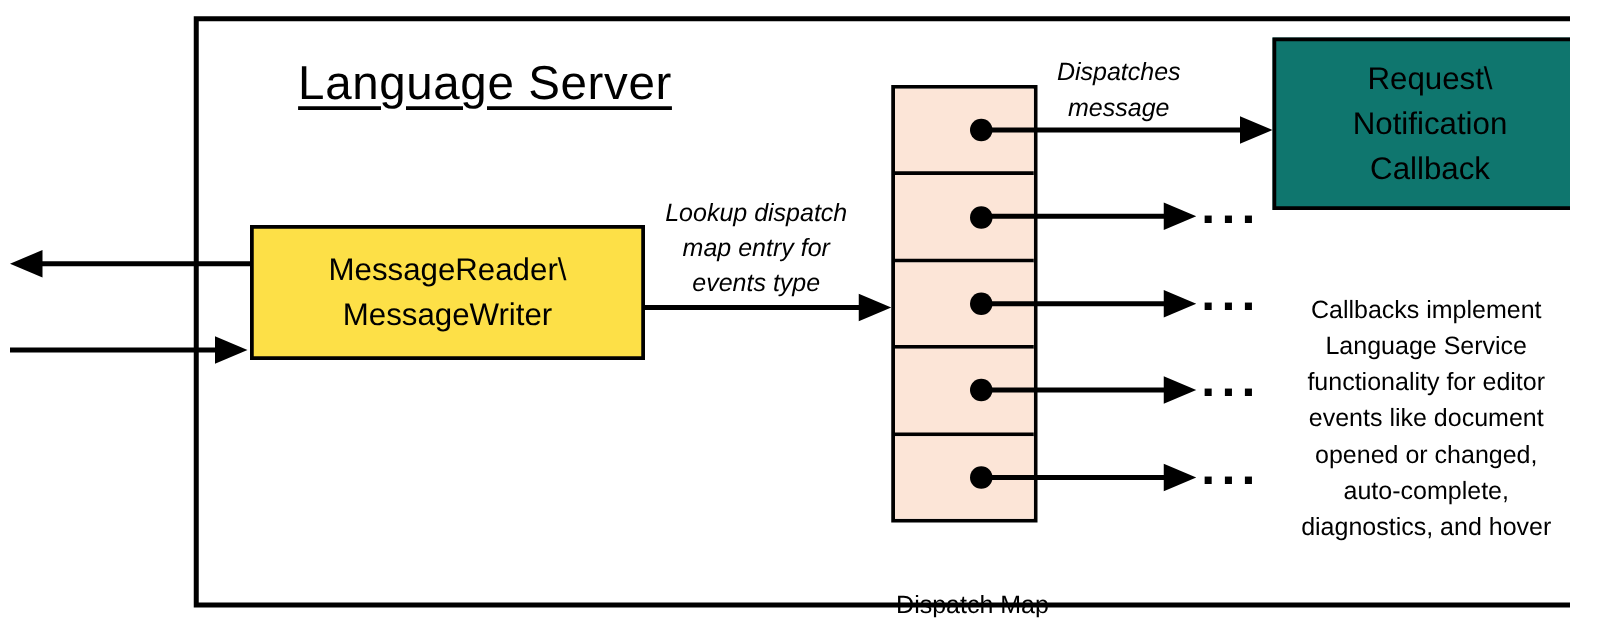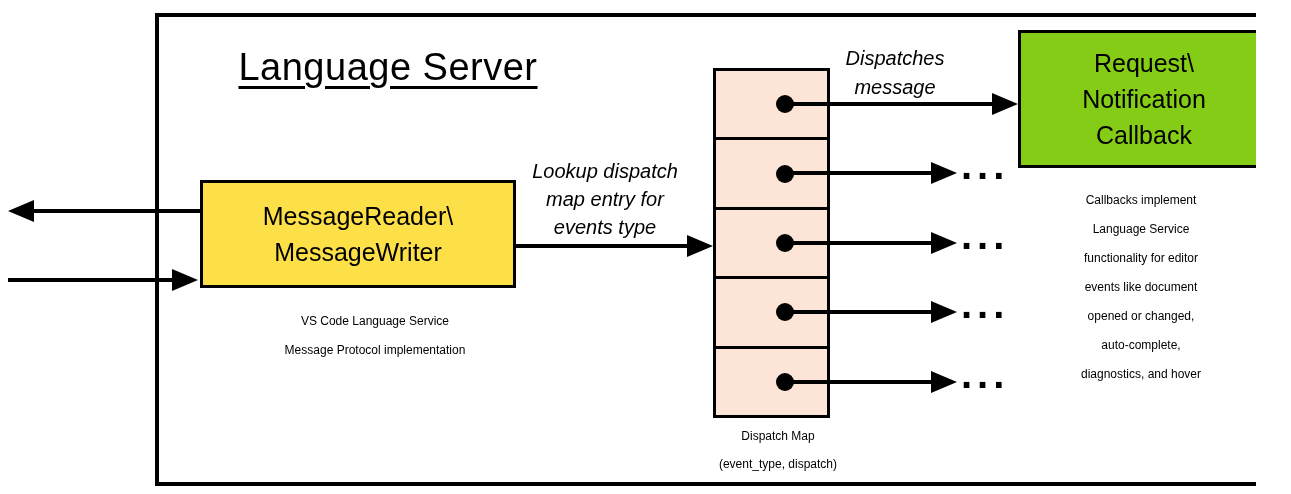--- a/index.html
+++ b/index.html
@@ -15,22 +15,22 @@
     position:absolute;left:218px;top:46px;width:340px;text-align:center;
     font-size:38px;letter-spacing:0.5px;
     text-decoration:underline;text-decoration-thickness:3px;text-underline-offset:6px;
   }
   .node{
     position:absolute;box-sizing:border-box;border:3px solid #000;
     display:flex;align-items:center;justify-content:center;text-align:center;
     white-space:pre-line;
   }
   .node-reader{left:200px;top:180px;width:316px;height:108px;background:#fde047;font-size:25px;line-height:36px;}
-  .node-callback{left:1018px;top:30px;width:252px;height:138px;background:#84cc16;font-size:25px;line-height:36px;}
-  .caption{position:absolute;text-align:center;white-space:pre-line;font-size:12px;line-height:29px;}
+  .node-callback{left:1018px;top:30px;width:252px;height:138px;background:#0f766e;font-size:25px;line-height:36px;}
+  .caption{position:absolute;text-align:center;white-space:pre-line;font-size:20px;line-height:29px;margin-top:48px;}
   .annot{position:absolute;text-align:center;white-space:pre-line;font-style:italic;font-size:20px;line-height:28px;}
   .hline{position:absolute;height:4px;background:#000;}
   .tri{position:absolute;width:0;height:0;}
   .tri-right{border-left:26px solid #000;border-top:11px solid transparent;border-bottom:11px solid transparent;}
   .tri-left{border-right:26px solid #000;border-top:11px solid transparent;border-bottom:11px solid transparent;}
   .dispatch-col{
     position:absolute;left:713px;top:68px;width:117px;height:350px;
     border:3px solid #000;box-sizing:border-box;display:flex;flex-direction:column;
   }
   .dispatch-cell{flex:1;position:relative;background:#FCE5D7;border-bottom:3px solid #000;}
@@ -51,22 +51,20 @@
 
   <div class="hline" style="left:30px;top:209px;width:170px;"></div>
   <div class="tri tri-left" style="left:8px;top:200px;"></div>
 
 
   <div class="hline" style="left:8px;top:278px;width:166px;"></div>
   <div class="tri tri-right" style="left:172px;top:269px;"></div>
 
   <div class="node node-reader">MessageReader\
 MessageWriter</div>
-  <div class="caption" style="left:180px;top:307px;width:390px;">VS Code Language Service
-Message Protocol implementation</div>
 
   <div class="annot" style="left:515px;top:157px;width:180px;">Lookup dispatch
 map entry for
 events type</div>
   <div class="hline" style="left:516px;top:244px;width:172px;"></div>
   <div class="tri tri-right" style="left:687px;top:235px;"></div>
 
   <div class="dispatch-col">
     <div class="dispatch-cell">
       <div class="dot"></div>

